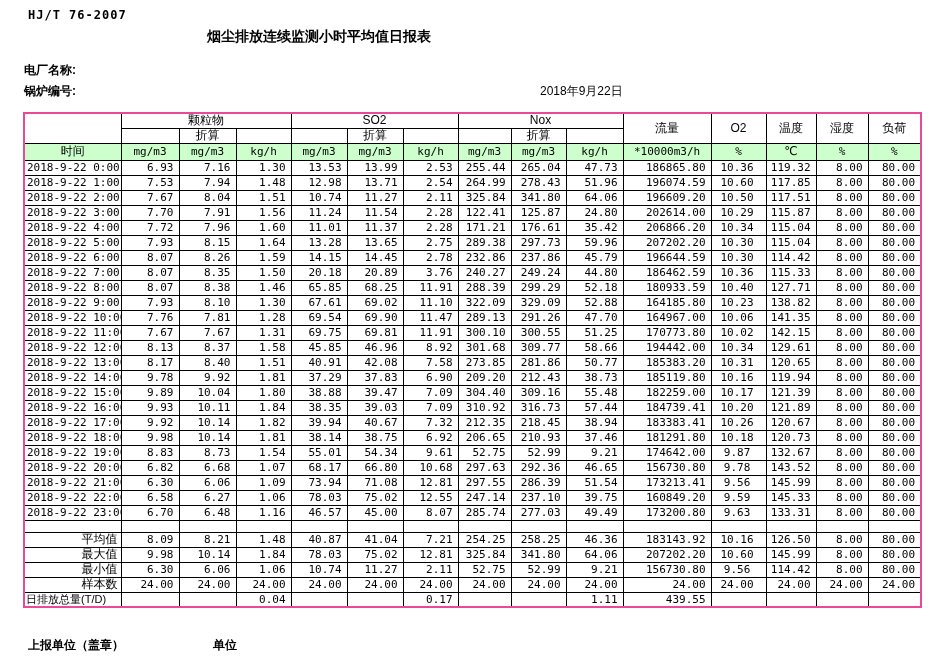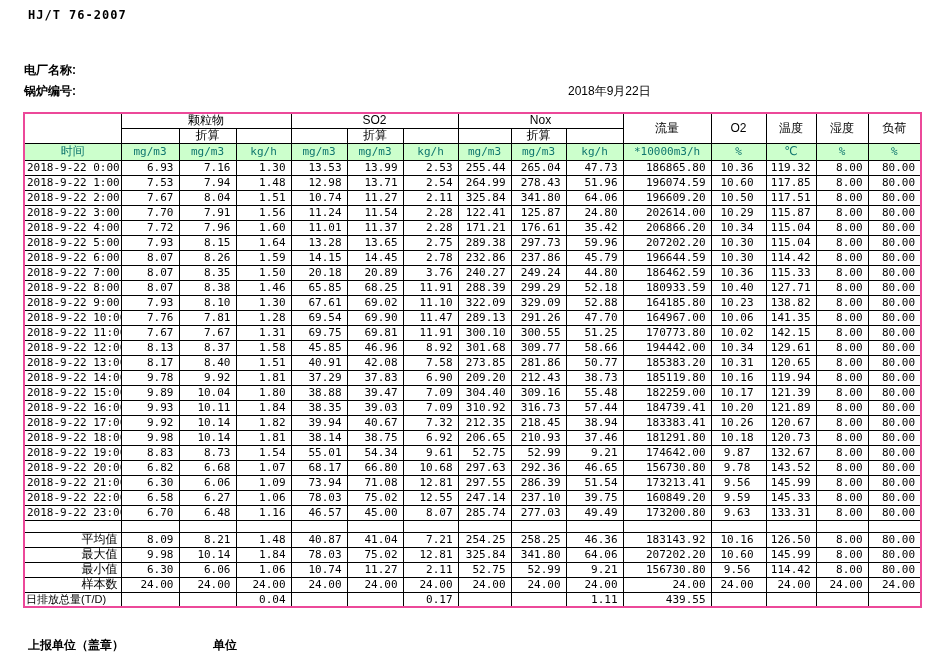--- a/index.html
+++ b/index.html
@@ -18,42 +18,42 @@
     font-size: 12px; font-weight: bold; letter-spacing: 1px;
     font-family: "DejaVu Sans Mono", monospace;
     text-align: center;
   }
   .report-title {
     position: absolute; left: 207px; top: 28px;
     font-size: 14px; font-weight: bold;
   }
   .plant-label { position: absolute; left: 24px; top: 62px; font-size: 12px; font-weight: bold; }
   .boiler-label { position: absolute; left: 24px; top: 83px; font-size: 12px; font-weight: bold; }
-  .report-date { position: absolute; left: 568px; top: 83px; font-size: 12px; }
+  .report-date { position: absolute; left: 540px; top: 83px; font-size: 12px; }
 
   table.report-table {
     position: absolute; left: 23px; top: 112px;
     border-collapse: collapse; table-layout: fixed;
     border: 2px solid #ec4899;
     width: 897px;
   }
   .report-table th, .report-table td {
     border: 1px solid #000000;
     font-size: 11px;
     height: 15px;
     line-height: 13px;
     padding: 0 5px 0 2px;
     white-space: nowrap;
     overflow: hidden;
     font-weight: normal;
   }
   .report-table th { text-align: center; font-size: 12px; padding: 0 2px; }
   .report-table tr.green-row th {
     background: #ccffcc;
-    color: #0f766e;
+    color: #000000;
     font-size: 11px;
     height: 17px;
     font-family: "DejaVu Sans Mono", monospace;
   }
   .report-table tr.green-row th.cjk { font-family: "Liberation Sans", "DejaVu Sans", sans-serif; font-size: 12px; }
   .report-table td.num {
     text-align: right;
     font-family: "DejaVu Sans Mono", monospace;
   }
   .report-table td.center { text-align: center; }
@@ -67,20 +67,21 @@
   .footer-line1 { position: absolute; left: 28px; top: 617px; font-size: 12px; font-weight: bold; }
   .footer-line2 { position: absolute; left: 28px; top: 637px; font-size: 12px; font-weight: bold; }
   .footer-line3 { position: absolute; left: 213px; top: 637px; font-size: 12px; font-weight: bold; }
 </style>
 </head>
 <body>
 
 <div class="page">
 
   <div class="standard-no">HJ/T 76-2007</div>
+  <div class="report-title">烟尘排放连续监测小时平均值日报表</div>
   <div class="plant-label">电厂名称:</div>
   <div class="boiler-label">锅炉编号:</div>
   <div class="report-date">2018年9月22日</div>
 
   <table class="report-table">
     <colgroup>
       <col style="width:97px">
         <col style="width:58px">
         <col style="width:57px">
         <col style="width:55px">

